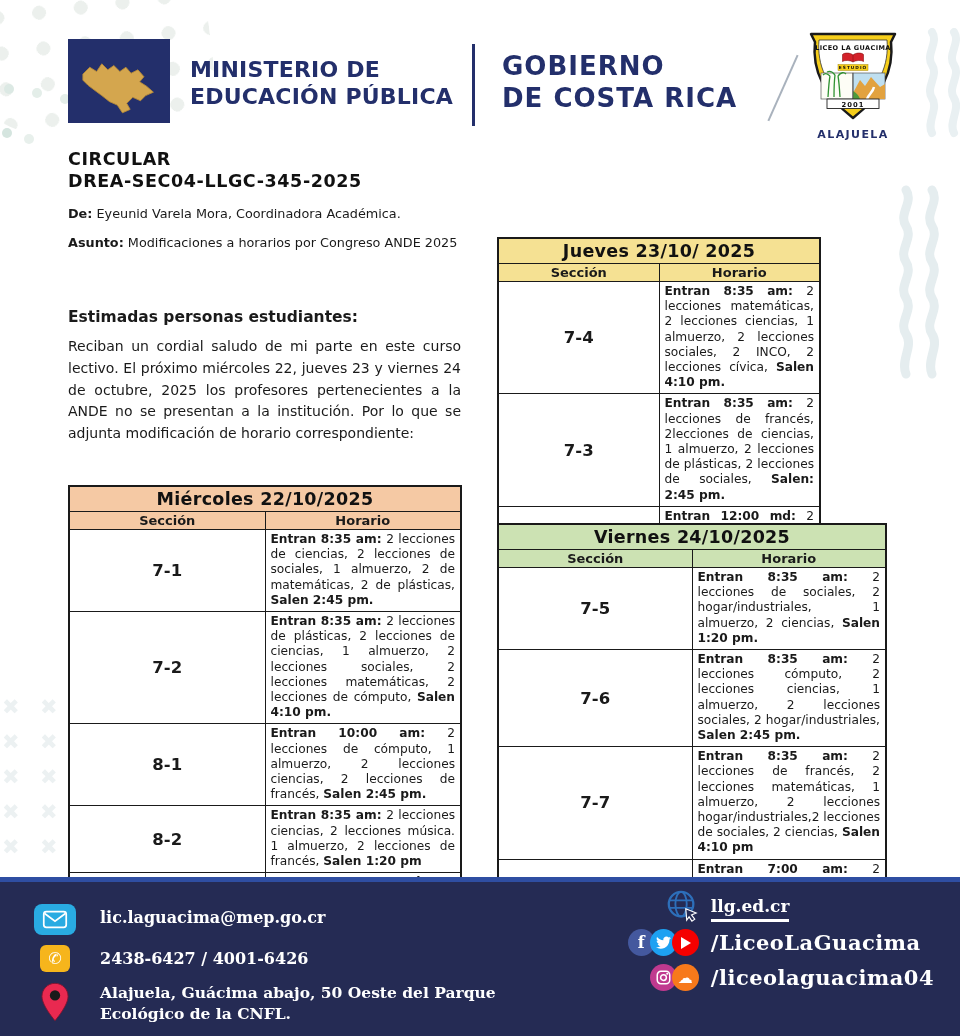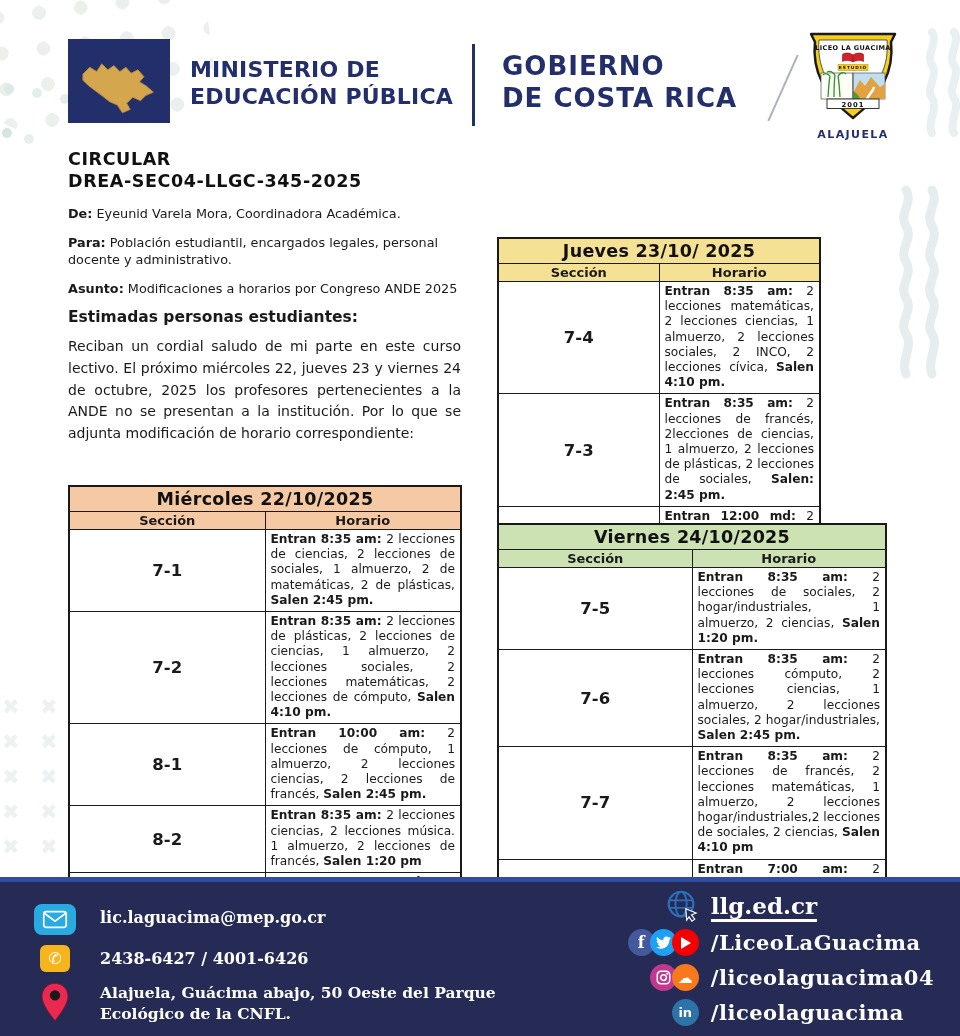--- a/index.html
+++ b/index.html
@@ -76,21 +76,21 @@
   .sc{width:27px;height:27px;border-radius:50%;display:flex;align-items:center;justify-content:center;
     margin-left:-5px;font-family:"DejaVu Serif",serif;}
   .sc.fb{background:var(--facebook);font-size:16px;color:#fff;margin-left:0;}
   .sc.tw{background:var(--twitter);}
   .sc.yt{background:var(--youtube);}
   .sc.ig{background:var(--instagram);margin-left:0;}
   .sc.sc2{background:var(--soundcloud);color:#fff;font-size:15px;font-family:"DejaVu Sans",sans-serif;}
   .sc.li{background:var(--linkedin);color:#fff;font-size:13px;font-family:"DejaVu Sans",sans-serif;font-weight:bold;}
   .play{width:0;height:0;border-left:10px solid #fff;border-top:6px solid transparent;
     border-bottom:6px solid transparent;margin-left:2px;}
-  .web{color:#fff;font-size:23px;text-decoration:none;border-bottom:3px solid #fff;line-height:26px;}
+  .web{color:#fff;font-size:17px;text-decoration:none;border-bottom:3px solid #fff;line-height:26px;}
   .handle{font-size:21px;letter-spacing:.5px;}
 </style>
 </head>
 <body>
 
 <div class="page">
 
   <div class="dots-tl"></div>
   <div class="teal-dots"></div>
   <svg class="squiggle sq1" width="56" height="200" viewBox="0 0 56 200">
@@ -159,21 +159,20 @@
     <div class="crest-loc">ALAJUELA</div>
   </div>
 
   <div class="doc-title">
     <div>CIRCULAR</div>
     <div>DREA-SEC04-LLGC-345-2025</div>
   </div>
 
   <div class="meta">
     <p><b>De:</b><span> Eyeunid Varela Mora, Coordinadora Académica.</span></p>
-    <p><b>Para:</b><span> Población estudiantil, encargados legales, personal docente y administrativo.</span></p>
     <p><b>Asunto:</b><span> Modificaciones a horarios por Congreso ANDE 2025</span></p>
   </div>
 
   <div class="salutation">Estimadas personas estudiantes:</div>
   <div class="body-par">Reciban un cordial saludo de mi parte en este curso lectivo. El próximo miércoles 22, jueves 23 y viernes 24 de octubre, 2025 los profesores pertenecientes a la ANDE no se presentan a la institución. Por lo que se adjunta modificación de horario correspondiente:</div>
 
   <table class="sched" id="t-miercoles" style="--acc: #F5C9A4;">
     <thead>
       <tr>
           <th colspan="2" class="t-title">Miércoles 22/10/2025</th>
@@ -343,22 +342,16 @@
             <svg width="15" height="15" viewBox="0 0 24 24">
                 <rect x="2" y="2" width="20" height="20" rx="6" fill="none" stroke="#fff" stroke-width="2.4"></rect>
                 <circle cx="12" cy="12" r="4.6" fill="none" stroke="#fff" stroke-width="2.4"></circle>
                 <circle cx="18" cy="6" r="1.7" fill="#fff"></circle>
               </svg>
           </span>
           <span class="sc sc2">☁</span>
         </span>
         <span class="handle">/liceolaguacima04</span>
       </div>
-      <div class="s-row">
-        <span class="s-icons">
-            <span class="sc li">in</span>
-          </span>
-        <span class="handle">/liceolaguacima</span>
-      </div>
     </div>
   </div>
 
 </div>
 
 </body></html>

